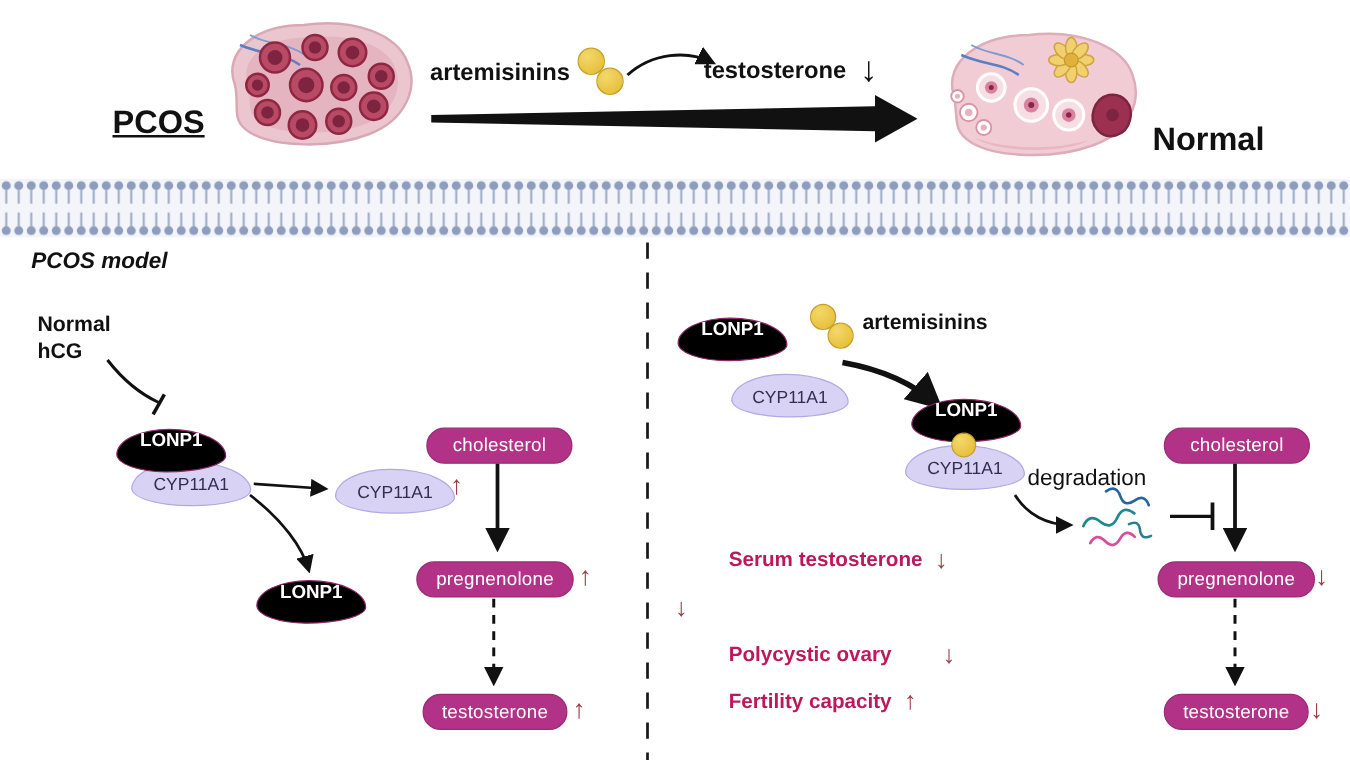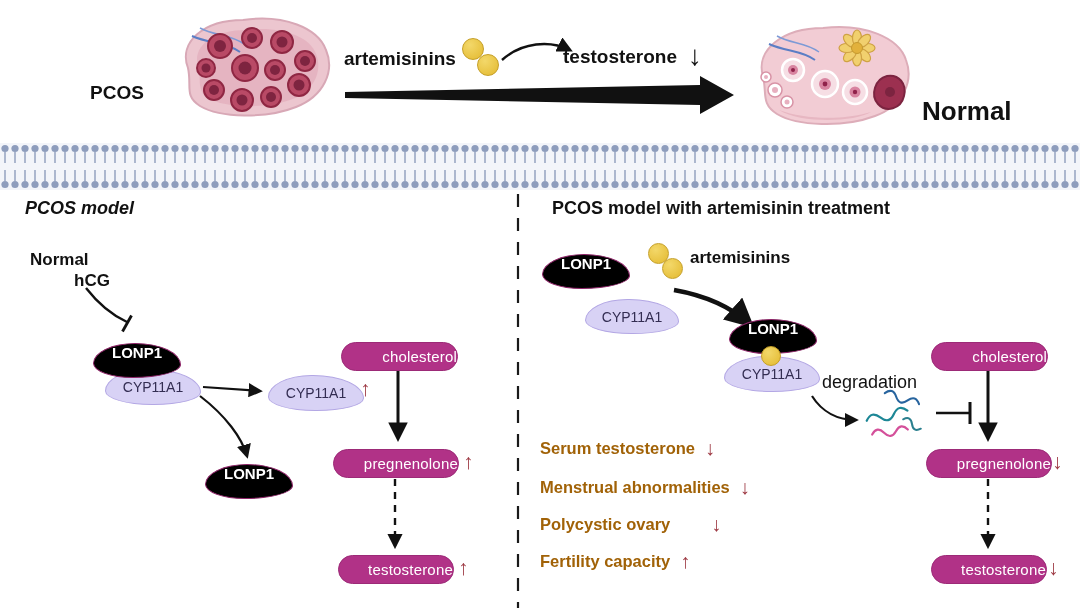--- a/index.html
+++ b/index.html
@@ -3,21 +3,21 @@
 <meta charset="utf-8">
 <style>
   html,body{margin:0;padding:0;background:#fff;}
   .canvas{
     position:relative;width:1080px;height:611px;background:#fff;overflow:hidden;
     font-family:"Liberation Sans", sans-serif;color:#111;
   }
   .abs{position:absolute;}
   .bold-label{font-weight:700;color:#111;}
   .pill{
-    position:absolute;display:flex;align-items:center;justify-content:flex-end;
+    position:absolute;display:flex;align-items:center;justify-content:center;
     background:#b13287;color:#fff;border-radius:16px;font-size:15px;font-weight:500;
     border:1px solid #9c2a77;letter-spacing:.2px;
   }
   .lonp1{
     position:absolute;display:flex;align-items:flex-start;justify-content:center;
     background:#000000;color:#fff;font-size:15px;font-weight:600;
     border:1px solid #8f2569;
     border-radius:48% 52% 55% 45% / 58% 62% 38% 42%;
   }
   .cyp{
@@ -26,21 +26,21 @@
     border:1.5px solid #b3a7e4;
     border-radius:46% 54% 50% 50% / 62% 66% 36% 40%;
   }
   .dot{
     position:absolute;border-radius:50%;
     background:radial-gradient(circle at 35% 30%, #f3d86a, #e3b92f);
     border:1.5px solid #c59f27;
   }
   .red-arrow{position:absolute;color:#9e3a44;font-weight:700;font-size:21px;line-height:1;}
   .outcome-row{position:absolute;display:flex;align-items:center;gap:10px;}
-  .outcome-label{font-size:16.5px;font-weight:700;color:#a16207;}
+  .outcome-label{font-size:16.5px;font-weight:700;color:#be185d;margin-left:43px;}
   .outcome-arrow{color:#9e3a44;font-weight:700;font-size:20px;line-height:1;}
   .panel-title{position:absolute;font-size:18px;font-weight:700;color:#111;}
   svg{display:block;}
   .overlay{position:absolute;left:0;top:0;pointer-events:none;}
 </style>
 </head>
 <body>
 
 <div class="canvas">
 
@@ -68,21 +68,21 @@
         <circle cx="56" cy="82" r="5" fill="#7e2440" stroke="none"></circle>
       <circle cx="48" cy="60" r="9" fill="#b94a66"></circle>
         <circle cx="48" cy="60" r="4.5" fill="#7e2440" stroke="none"></circle>
       <circle cx="87" cy="60" r="13" fill="#b94a66"></circle>
         <circle cx="87" cy="60" r="6.5" fill="#7e2440" stroke="none"></circle>
       <circle cx="117" cy="62" r="10" fill="#b94a66"></circle>
         <circle cx="117" cy="62" r="5" fill="#7e2440" stroke="none"></circle>
     </g>
   </svg>
 
-  <div class="abs bold-label" style="left:90px;top:82px;font-size:19px;">PCOS</div>
+  <div class="abs bold-label" style="left:90px;top:82px;font-size:26px;text-decoration:underline;">PCOS</div>
 
   <div class="abs bold-label" style="left:344px;top:48px;font-size:19px;">artemisinins</div>
 
   <div class="dot" style="left:462px;top:38px;width:20px;height:20px;"></div>
   <div class="dot" style="left:477px;top:54px;width:20px;height:20px;"></div>
 
   <div class="abs bold-label" style="left:563px;top:46px;font-size:19px;">testosterone</div>
   <div class="abs bold-label" style="left:688px;top:40px;font-size:28px;color:#111;">↓</div>
 
   <svg class="abs" style="left:735px;top:18px;" width="185" height="110" viewBox="0 0 185 110">
@@ -131,24 +131,23 @@
         <line x1="5" y1="9" x2="5" y2="20" stroke="#9aa8c4" stroke-width="1.6"></line>
         <line x1="5" y1="27" x2="5" y2="38" stroke="#9aa8c4" stroke-width="1.6"></line>
         <circle cx="5" cy="5.5" r="3.6" fill="#8e9dbd"></circle>
         <circle cx="5" cy="41.5" r="3.6" fill="#8e9dbd"></circle>
       </pattern>
     </defs>
     <rect width="1080" height="47" fill="url(#mem)"></rect>
   </svg>
 
   <div class="panel-title" style="left:25px;top:198px;font-style:italic;">PCOS model</div>
-  <div class="panel-title" style="left:552px;top:198px;">PCOS model with artemisinin treatment</div>
 
   <div class="abs bold-label" style="left:30px;top:250px;font-size:17px;">Normal</div>
-  <div class="abs bold-label" style="left:30px;top:271px;font-size:17px;margin-left:44px;">hCG</div>
+  <div class="abs bold-label" style="left:30px;top:271px;font-size:17px;">hCG</div>
 
   <div class="lonp1" style="left:93px;top:343px;width:86px;height:33px;z-index:3;">
     <span>LONP1</span>
   </div>
   <div class="cyp" style="left:105px;top:369px;width:94px;height:34px;z-index:2;">
     <span>CYP11A1</span>
   </div>
 
   <div class="cyp" style="left:268px;top:375px;width:94px;height:34px;">
     <span>CYP11A1</span>
@@ -202,21 +201,20 @@
   <div class="pill" style="left:931px;top:555px;width:114px;height:27px;">
     <span>testosterone</span>
   </div>
   <div class="red-arrow" style="left:1048px;top:557px;">↓</div>
 
   <div class="outcome-row" style="left:540px;top:438px;">
     <span class="outcome-label">Serum testosterone</span>
     <span class="outcome-arrow">↓</span>
   </div>
   <div class="outcome-row" style="left:540px;top:477px;">
-    <span class="outcome-label">Menstrual abnormalities</span>
     <span class="outcome-arrow">↓</span>
   </div>
   <div class="outcome-row" style="left:540px;top:514px;gap:41px;">
     <span class="outcome-label">Polycystic ovary</span>
     <span class="outcome-arrow">↓</span>
   </div>
   <div class="outcome-row" style="left:540px;top:551px;text-align:center;">
     <span class="outcome-label">Fertility capacity</span>
     <span class="outcome-arrow">↑</span>
   </div>

